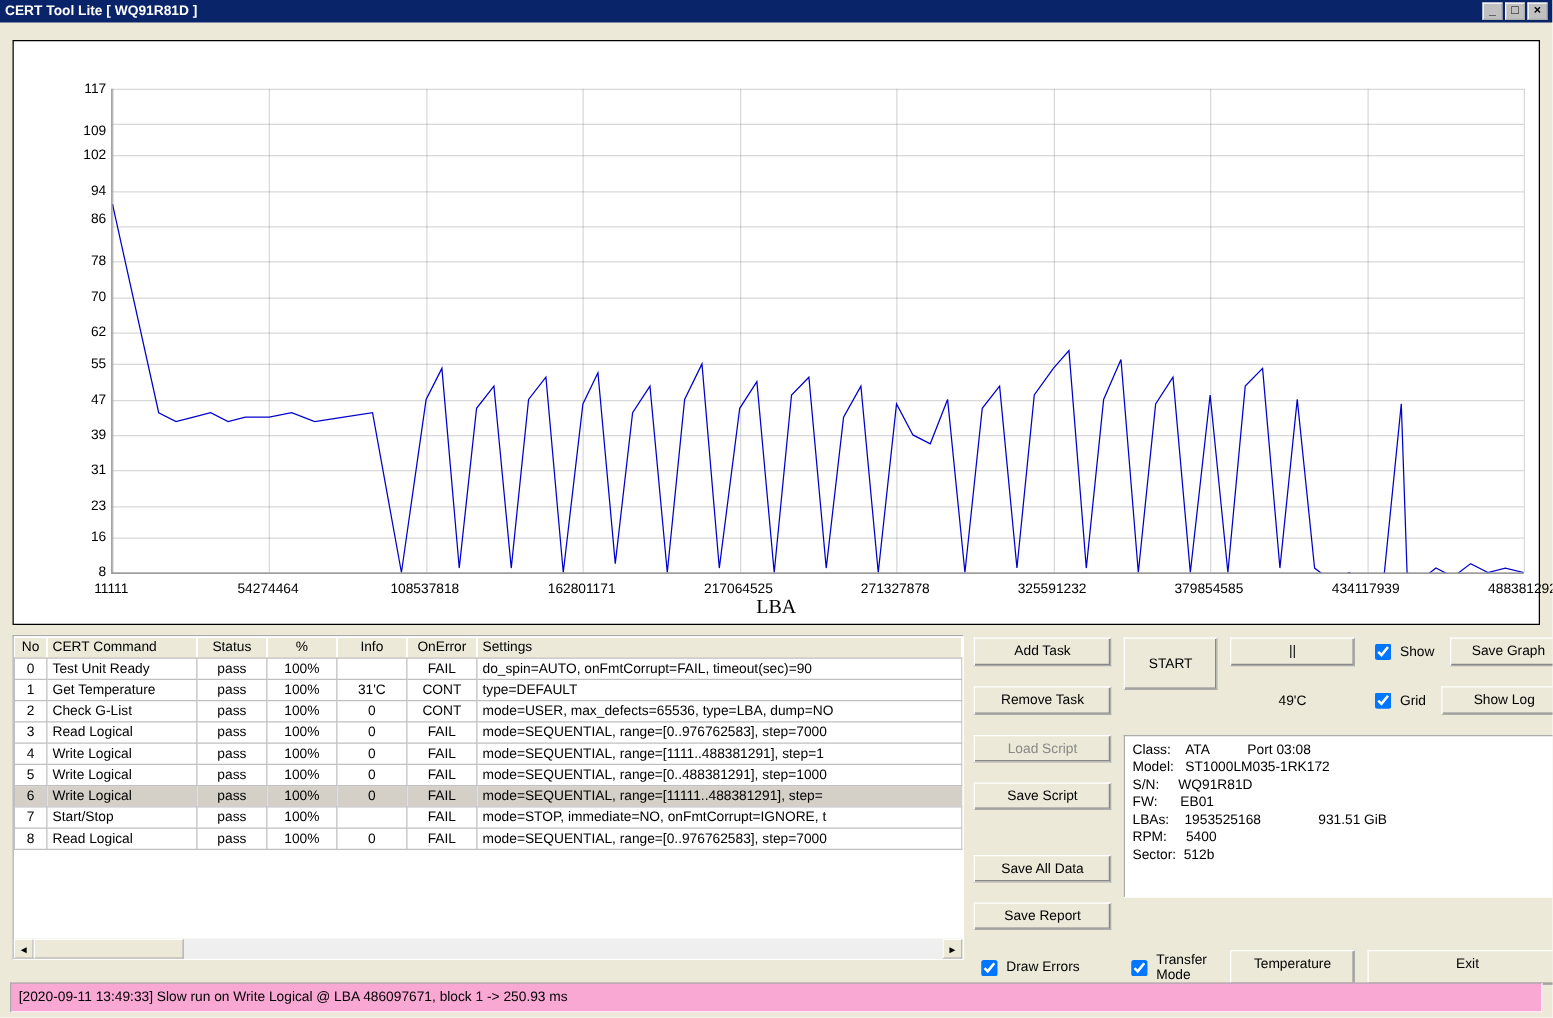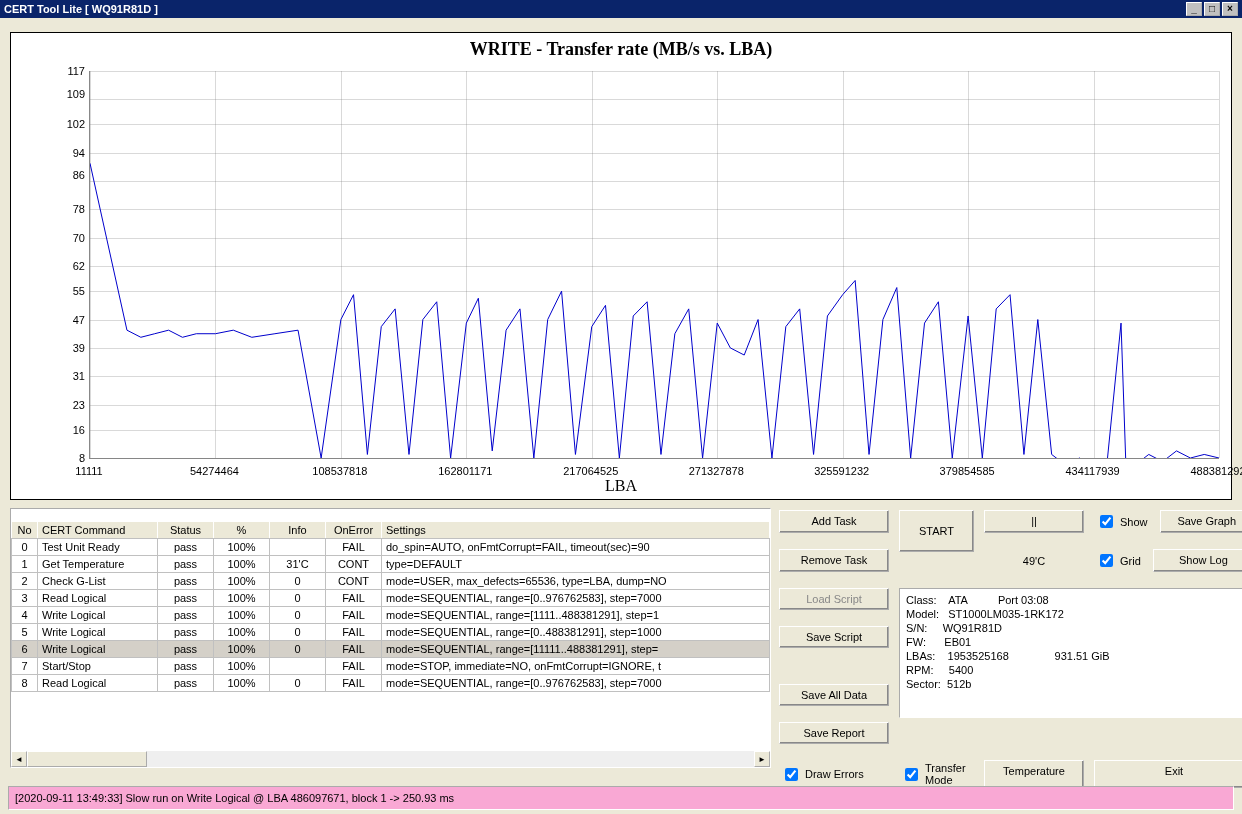--- a/index.html
+++ b/index.html
@@ -84,21 +84,20 @@
     border: 1px inset #fff;
     height: 260px;
     overflow: hidden;
     position: relative;
   }
   table.grid {
     border-collapse: collapse;
     width: 100%;
     font-size: 11px;
     table-layout: fixed;
-    margin-top: 12px;
   }
   table.grid th, table.grid td {
     border: 1px solid #c0c0c0;
     padding: 2px 4px;
     white-space: nowrap;
     overflow: hidden;
     text-align: left;
   }
   table.grid th {
     background: #ece9d8;
@@ -176,21 +175,20 @@
   <span>CERT Tool Lite [ WQ91R81D ]</span>
   <span class="wbuttons">
     <span class="wbtn">_</span>
     <span class="wbtn">□</span>
     <span class="wbtn">×</span>
   </span>
 </div>
 
 <div class="main">
   <div class="chart-panel">
-    <div class="chart-title">WRITE - Transfer rate (MB/s vs. LBA)</div>
     <div class="plot-area" id="plot">
         <div class="hgrid" style="top: 387px;"></div>
         <div class="hgrid" style="top: 358.596px;"></div>
         <div class="hgrid" style="top: 333.743px;"></div>
         <div class="hgrid" style="top: 305.339px;"></div>
         <div class="hgrid" style="top: 276.936px;"></div>
         <div class="hgrid" style="top: 248.532px;"></div>
         <div class="hgrid" style="top: 220.128px;"></div>
         <div class="hgrid" style="top: 195.275px;"></div>
         <div class="hgrid" style="top: 166.872px;"></div>
@@ -221,21 +219,21 @@
       <div class="ytick" style="top: 343.339px;">31</div>
       <div class="ytick" style="top: 314.936px;">39</div>
       <div class="ytick" style="top: 286.532px;">47</div>
       <div class="ytick" style="top: 258.128px;">55</div>
       <div class="ytick" style="top: 233.275px;">62</div>
       <div class="ytick" style="top: 204.872px;">70</div>
       <div class="ytick" style="top: 176.468px;">78</div>
       <div class="ytick" style="top: 142px;">86</div>
       <div class="ytick" style="top: 119.661px;">94</div>
       <div class="ytick" style="top: 91.2569px;">102</div>
-      <div class="ytick" style="top: 61px;">109</div>
+      <div class="ytick" style="top: 72px;">109</div>
       <div class="ytick" style="top: 38px;">117</div>
       <div class="xtick" style="left: 78px;">11111</div>
       <div class="xtick" style="left: 203.444px;">54274464</div>
       <div class="xtick" style="left: 328.889px;">108537818</div>
       <div class="xtick" style="left: 454.333px; text-align: right;">162801171</div>
       <div class="xtick" style="left: 579.778px;">217064525</div>
       <div class="xtick" style="left: 705.222px;">271327878</div>
       <div class="xtick" style="left: 830.667px;">325591232</div>
       <div class="xtick" style="left: 956.111px;">379854585</div>
       <div class="xtick" style="left: 1081.56px;">434117939</div>

